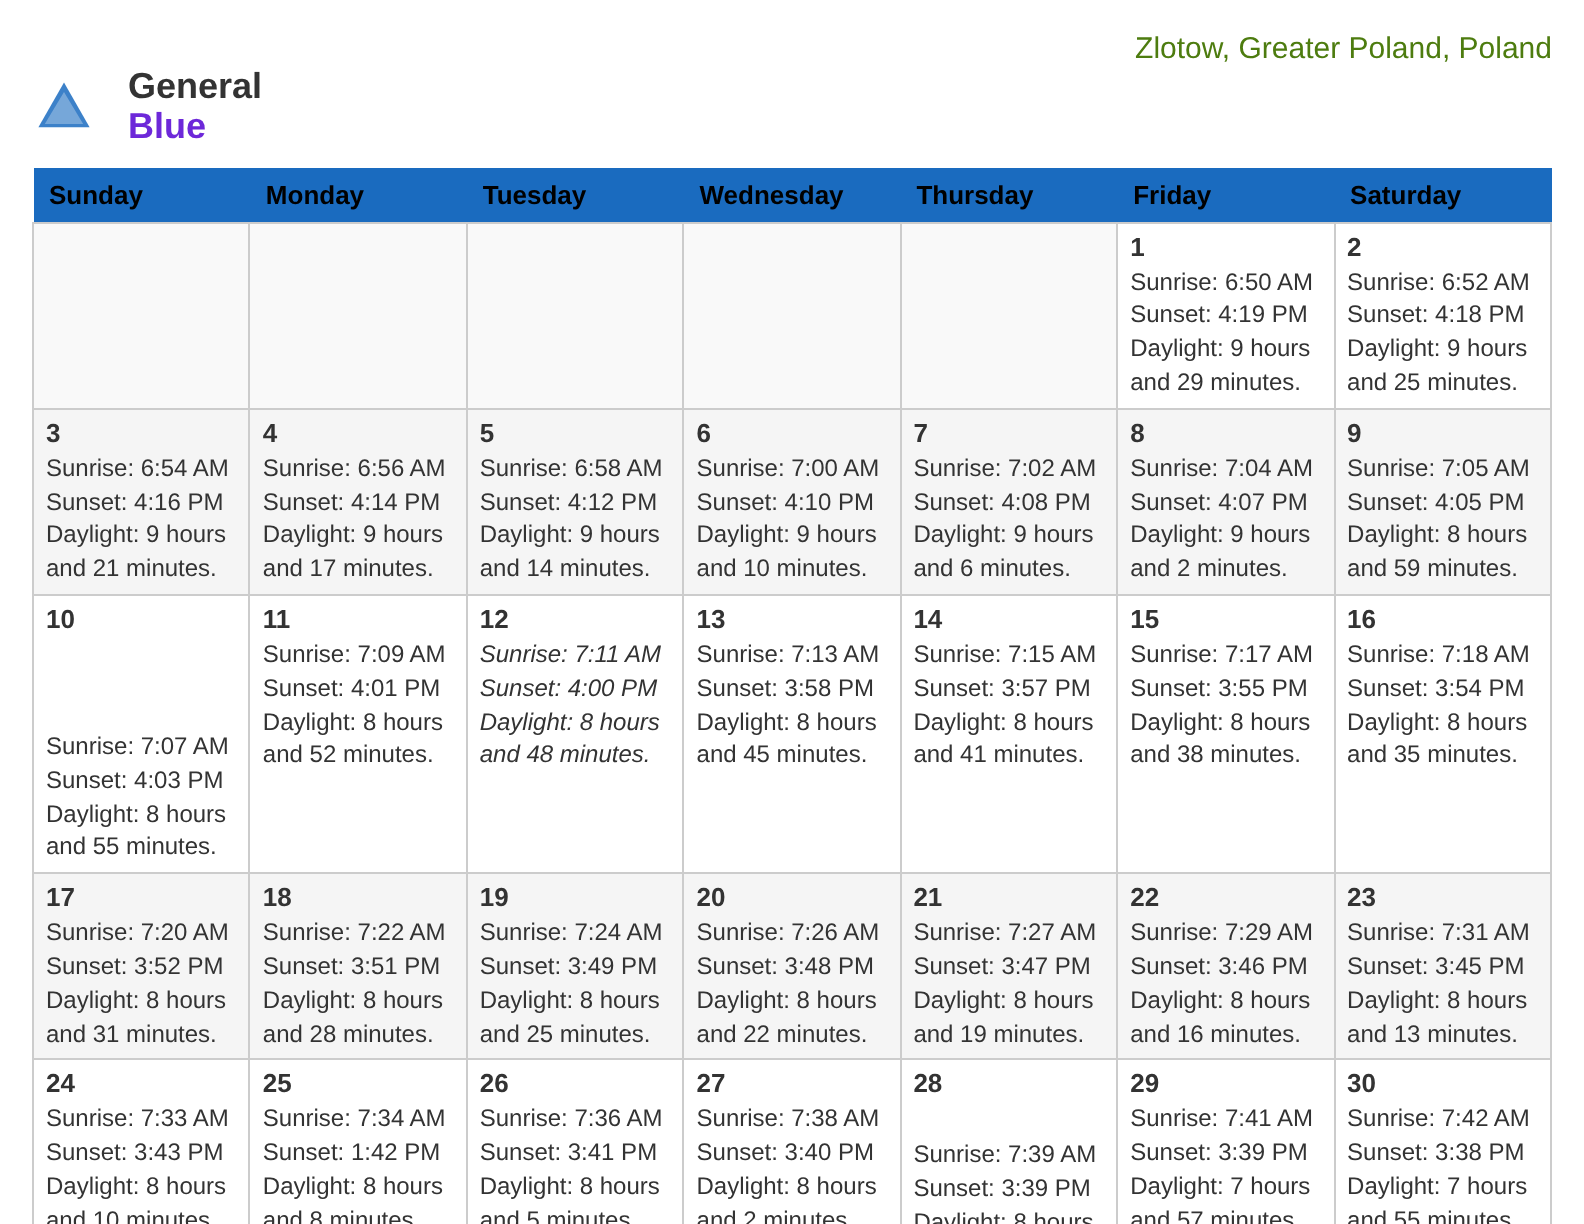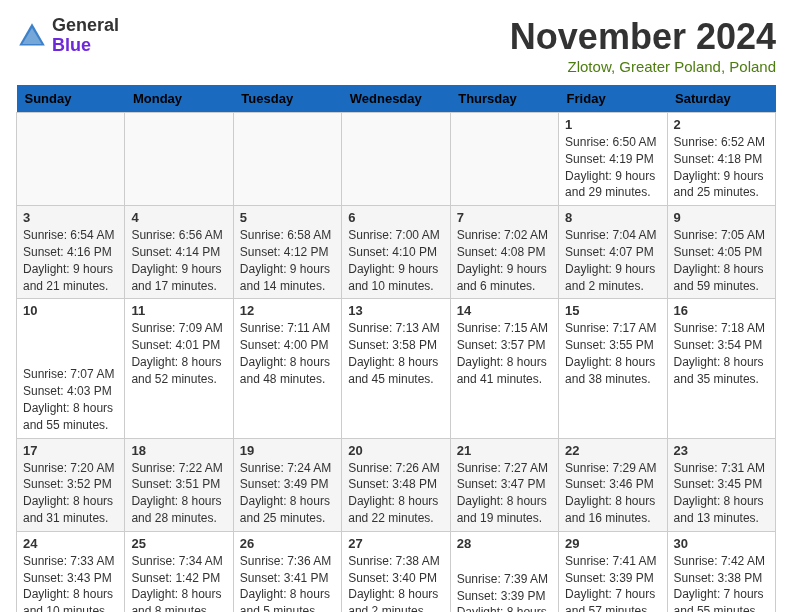--- a/index.html
+++ b/index.html
@@ -12,21 +12,22 @@
     }
     .header-area {
       display: flex;
       justify-content: space-between;
       align-items: flex-start;
       margin-bottom: 10px;
     }
     .logo {
       display: flex;
       align-items: center;
-      gap: 4px;
+      gap: 16px;
+      margin-top: 18px;
     }
     .logo-text {
       display: flex;
       flex-direction: column;
       line-height: 1.1;
     }
     .logo-general {
       font-size: 18px;
       font-weight: bold;
       color: #333;
@@ -103,21 +104,20 @@
     <svg class="logo-icon" viewBox="0 0 40 40" xmlns="http://www.w3.org/2000/svg">
       <polygon points="20,4 36,32 4,32" fill="#1a6bbf" opacity="0.85"></polygon>
       <polygon points="20,10 32,30 8,30" fill="#fff" opacity="0.3"></polygon>
     </svg>
     <div class="logo-text">
       <span class="logo-general">General</span>
       <span class="logo-blue">Blue</span>
     </div>
   </div>
   <div class="title-area">
-    <div class="month-title">November 2024</div>
     <div class="subtitle">Zlotow, Greater Poland, Poland</div>
   </div>
 </div>
 
 <table>
   <thead>
     <tr>
     <th>Sunday</th>
         <th>Monday</th>
         <th>Tuesday</th>
@@ -210,21 +210,21 @@
         </td>
         <td>
           <span class="day-num">11</span>
           <div class="day-info" style="white-space: pre-line;">Sunrise: 7:09 AM
 Sunset: 4:01 PM
 Daylight: 8 hours
 and 52 minutes.</div>
         </td>
         <td>
           <span class="day-num">12</span>
-          <div class="day-info" style="white-space: pre-line;">Sunrise: 7:11 AM
+          <div class="day-info" style="white-space: pre-line; font-style: italic;">Sunrise: 7:11 AM
 Sunset: 4:00 PM
 Daylight: 8 hours
 and 48 minutes.</div>
         </td>
         <td>
           <span class="day-num">13</span>
           <div class="day-info" style="white-space: pre-line;">Sunrise: 7:13 AM
 Sunset: 3:58 PM
 Daylight: 8 hours
 and 45 minutes.</div>

